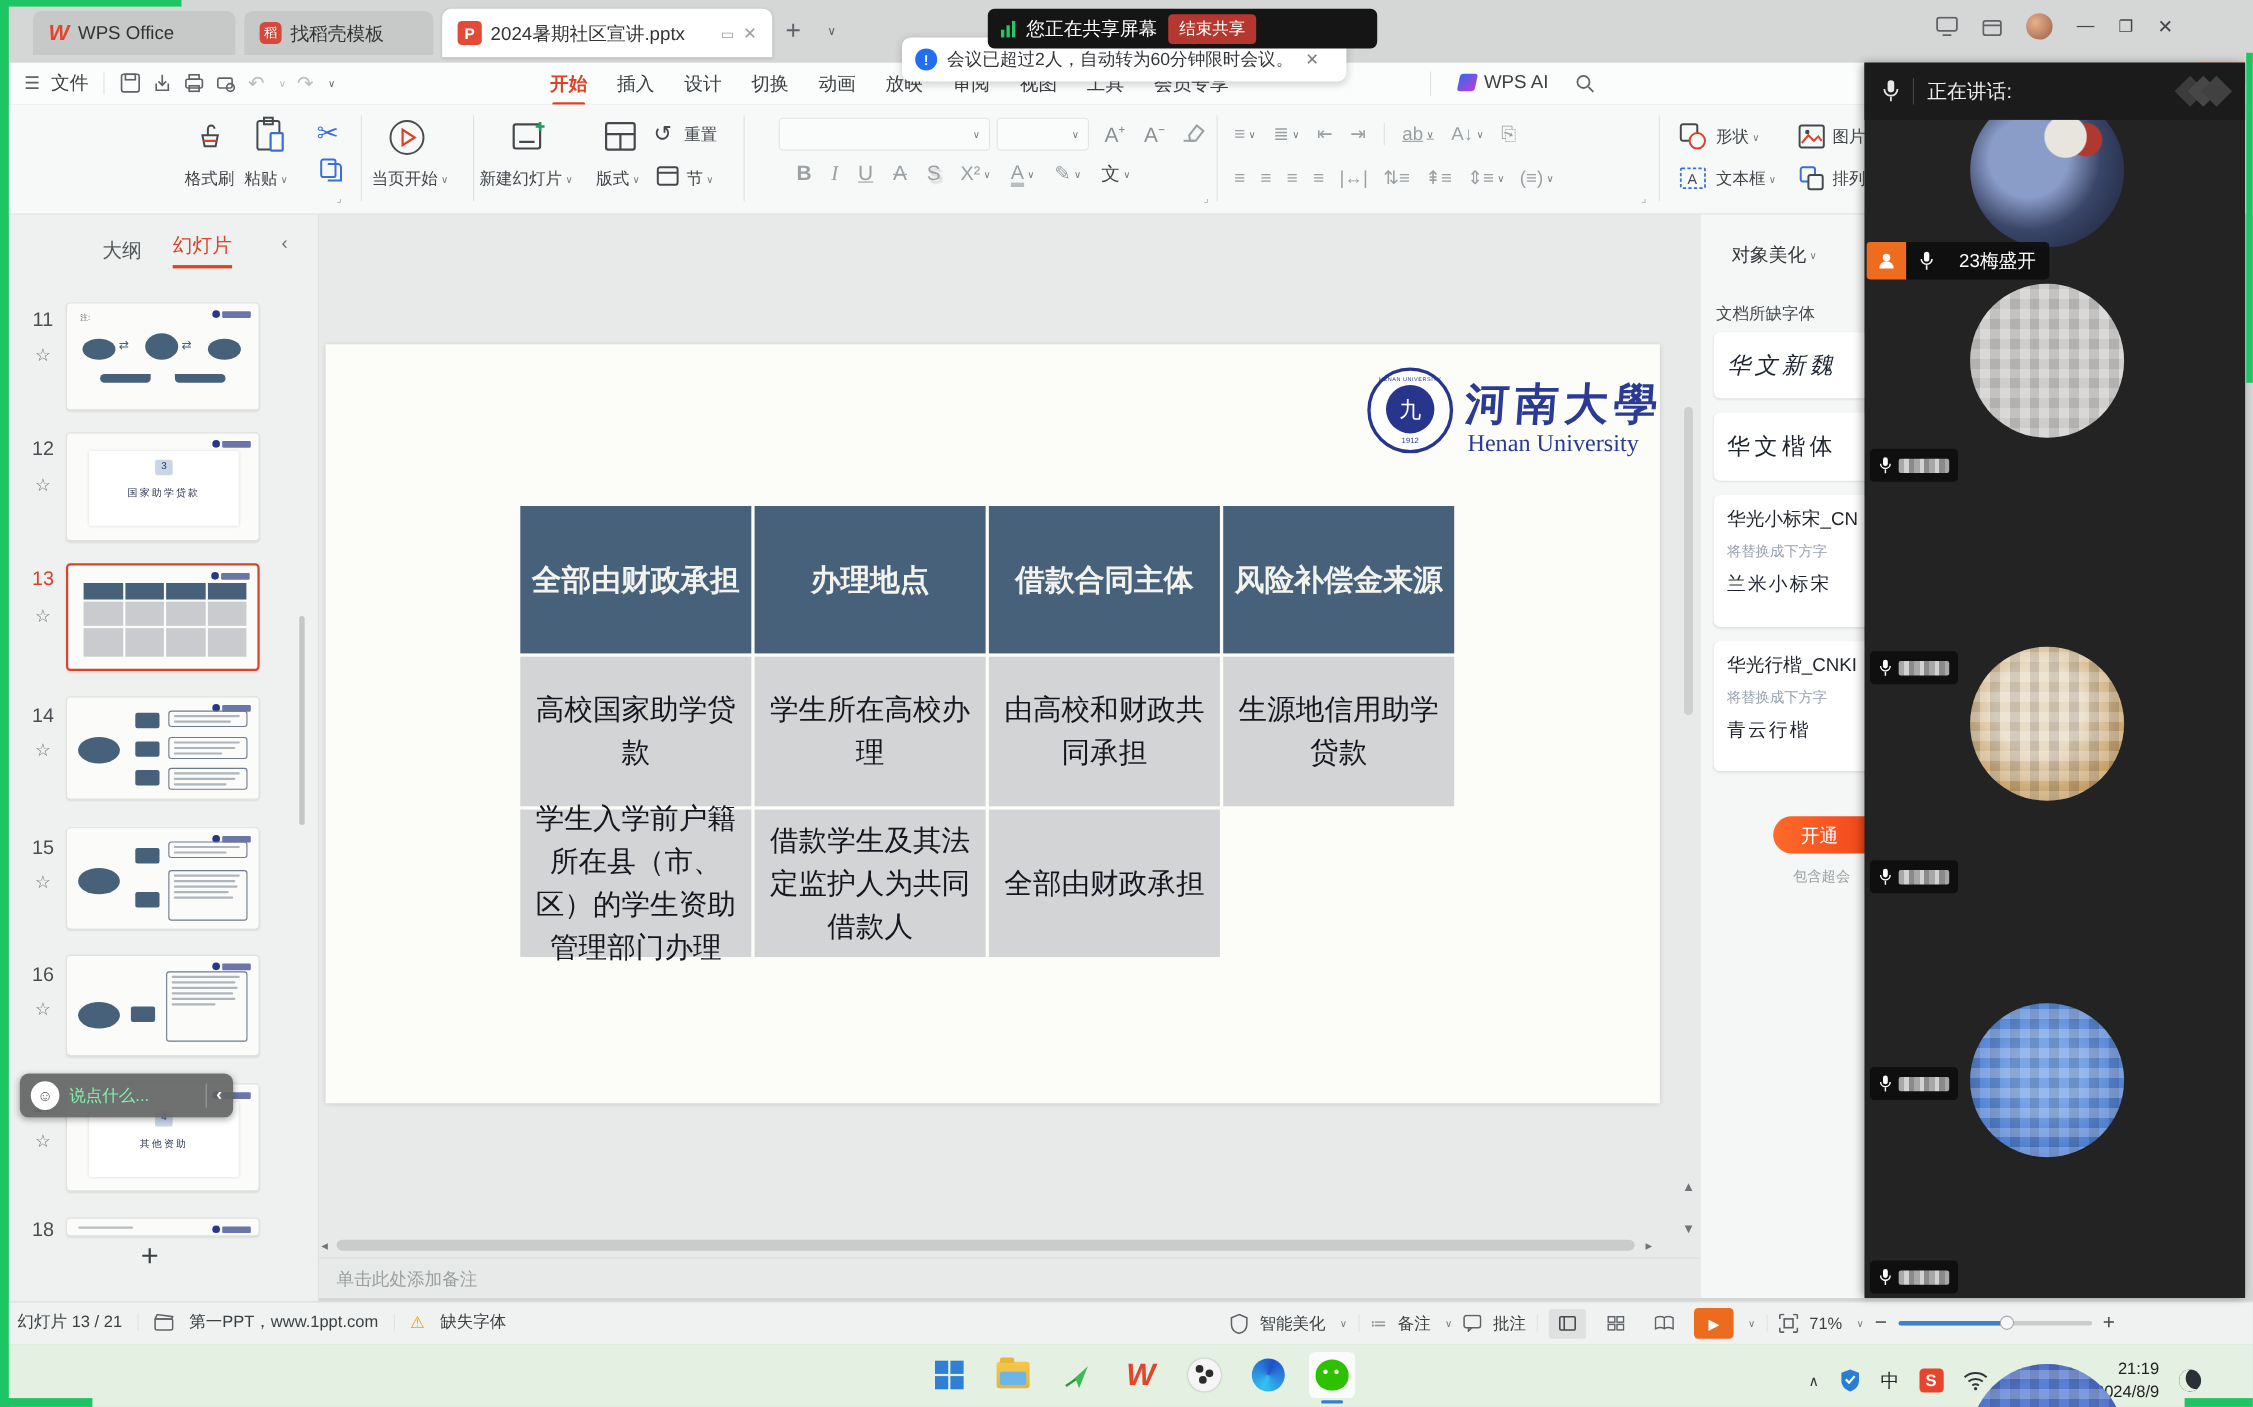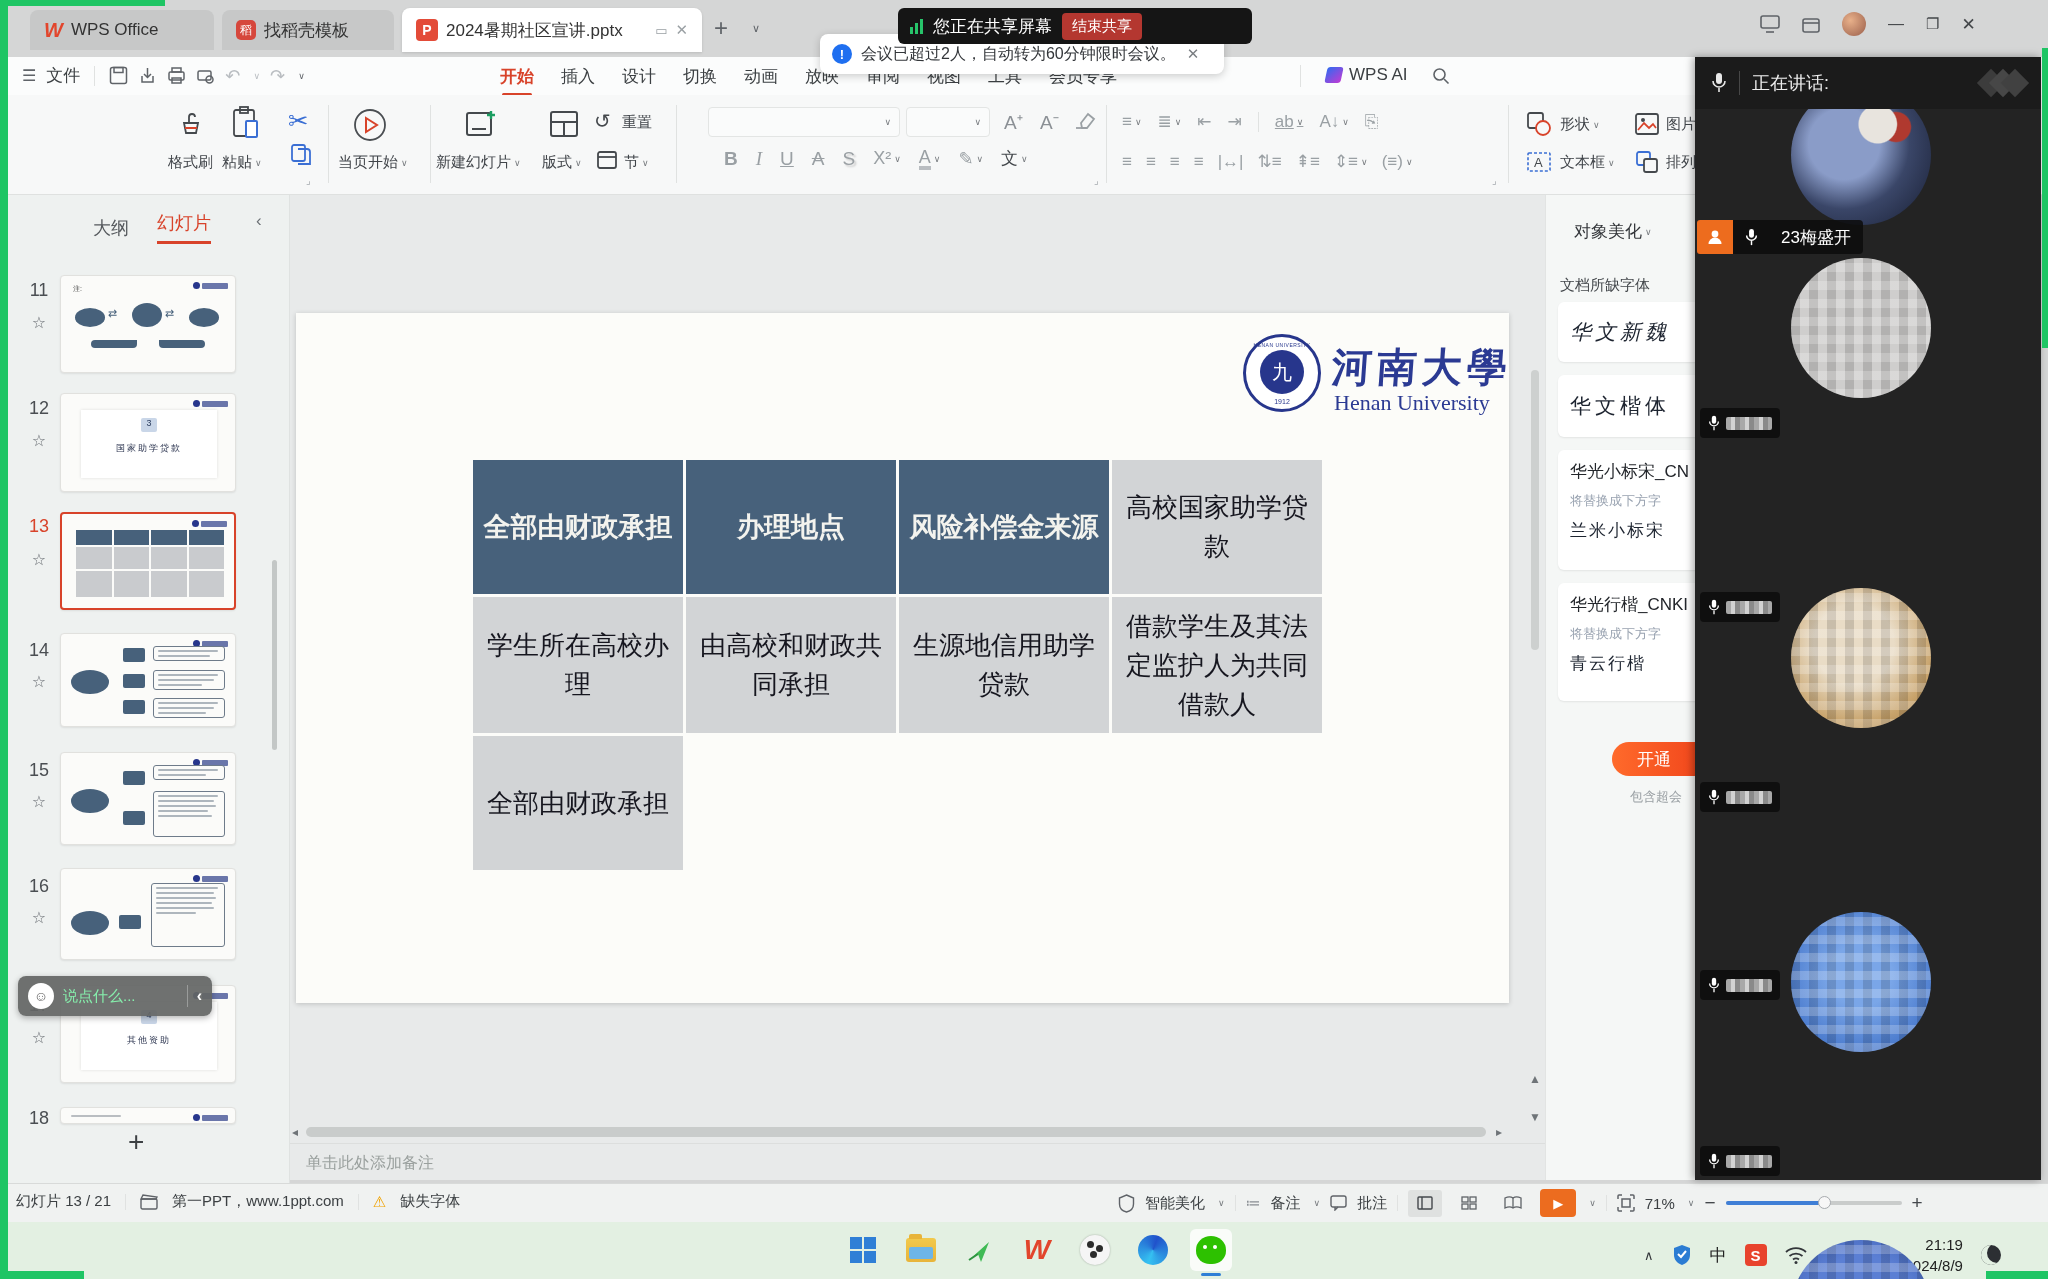--- a/index.html
+++ b/index.html
@@ -492,25 +492,27 @@
   <span class="a" style="left:0;top:5px;width:72px;text-align:center;font-size:5px;color:#27368c;letter-spacing:.5px">HENAN UNIVERSITY</span>
   <span class="a" style="left:14px;top:13px;width:44px;height:44px;background:#27368c;border-radius:50%;color:#fff;display:flex;align-items:center;justify-content:center;font:20px 'Liberation Serif',serif">九</span>
   <span class="a" style="left:0;bottom:4px;width:72px;text-align:center;font-size:7px;color:#27368c">1912</span>
 </div>
 <span class="a" style="left:1332px;top:340px;font:700 40px 'Liberation Serif',serif;color:#2b3a93;letter-spacing:5px;transform:skewX(-4deg);z-index:2">河南大學</span>
 <span class="a" style="left:1334px;top:390px;font:22px 'Liberation Serif',serif;color:#2b3a93;z-index:2">Henan University</span>
 
 <div class="a" id="maintable" style="z-index:2">
   <div class="th">全部由财政承担</div>
   <div class="th">办理地点</div>
+  <div class="th">借款合同主体</div>
   <div class="th">风险补偿金来源</div>
   <div class="td">高校国家助学贷款</div>
   <div class="td">学生所在高校办理</div>
   <div class="td">由高校和财政共同承担</div>
   <div class="td">生源地信用助学贷款</div>
+  <div class="td">学生入学前户籍所在县（市、区）的学生资助管理部门办理</div>
   <div class="td">借款学生及其法定监护人为共同借款人</div>
   <div class="td">全部由财政承担</div>
 </div>
 
 <div class="a" style="left:1531px;top:370px;width:8px;height:280px;background:#cdd0cf;border-radius:4px"></div>
 <span class="a" style="left:1529px;top:1072px;font-size:12px;color:#6f7478">▲</span>
 <span class="a" style="left:1529px;top:1110px;font-size:12px;color:#6f7478">▼</span>
 <span class="a" style="left:292px;top:1125px;font-size:12px;color:#6f7478">◂</span>
 <div class="a" style="left:306px;top:1127px;width:1180px;height:10px;background:#c9cccb;border-radius:5px"></div>
 <span class="a" style="left:1496px;top:1125px;font-size:12px;color:#6f7478">▸</span>

